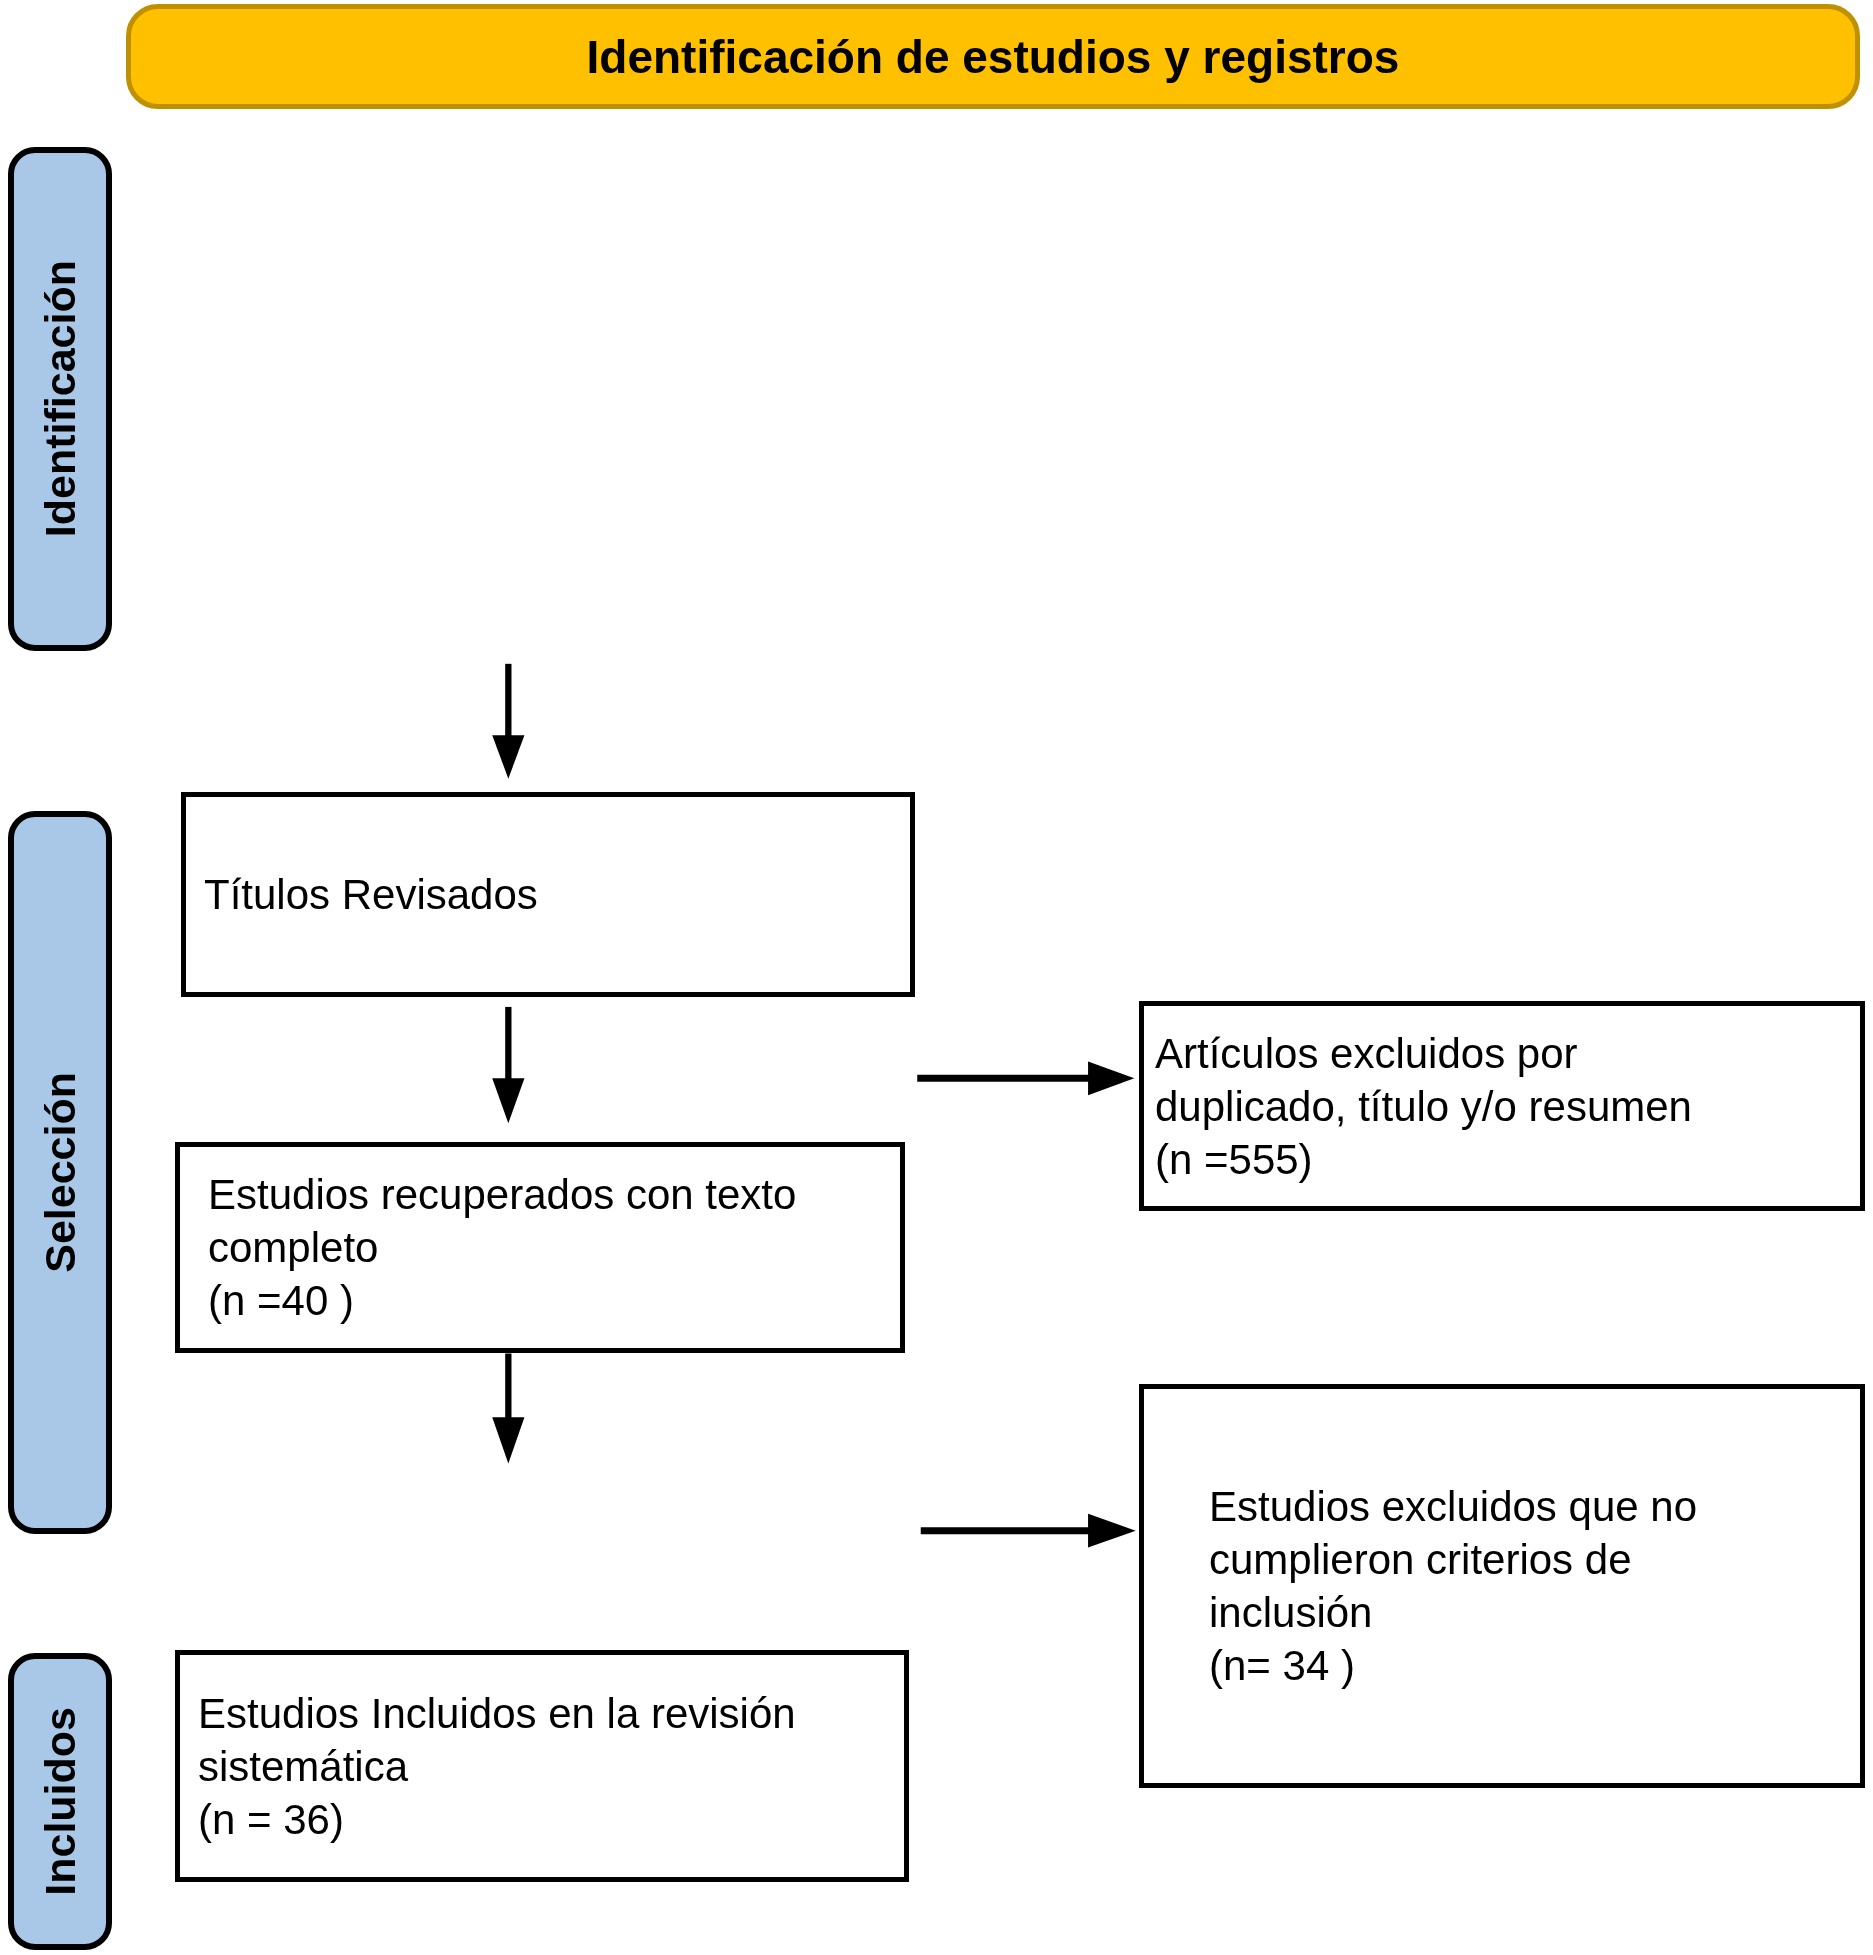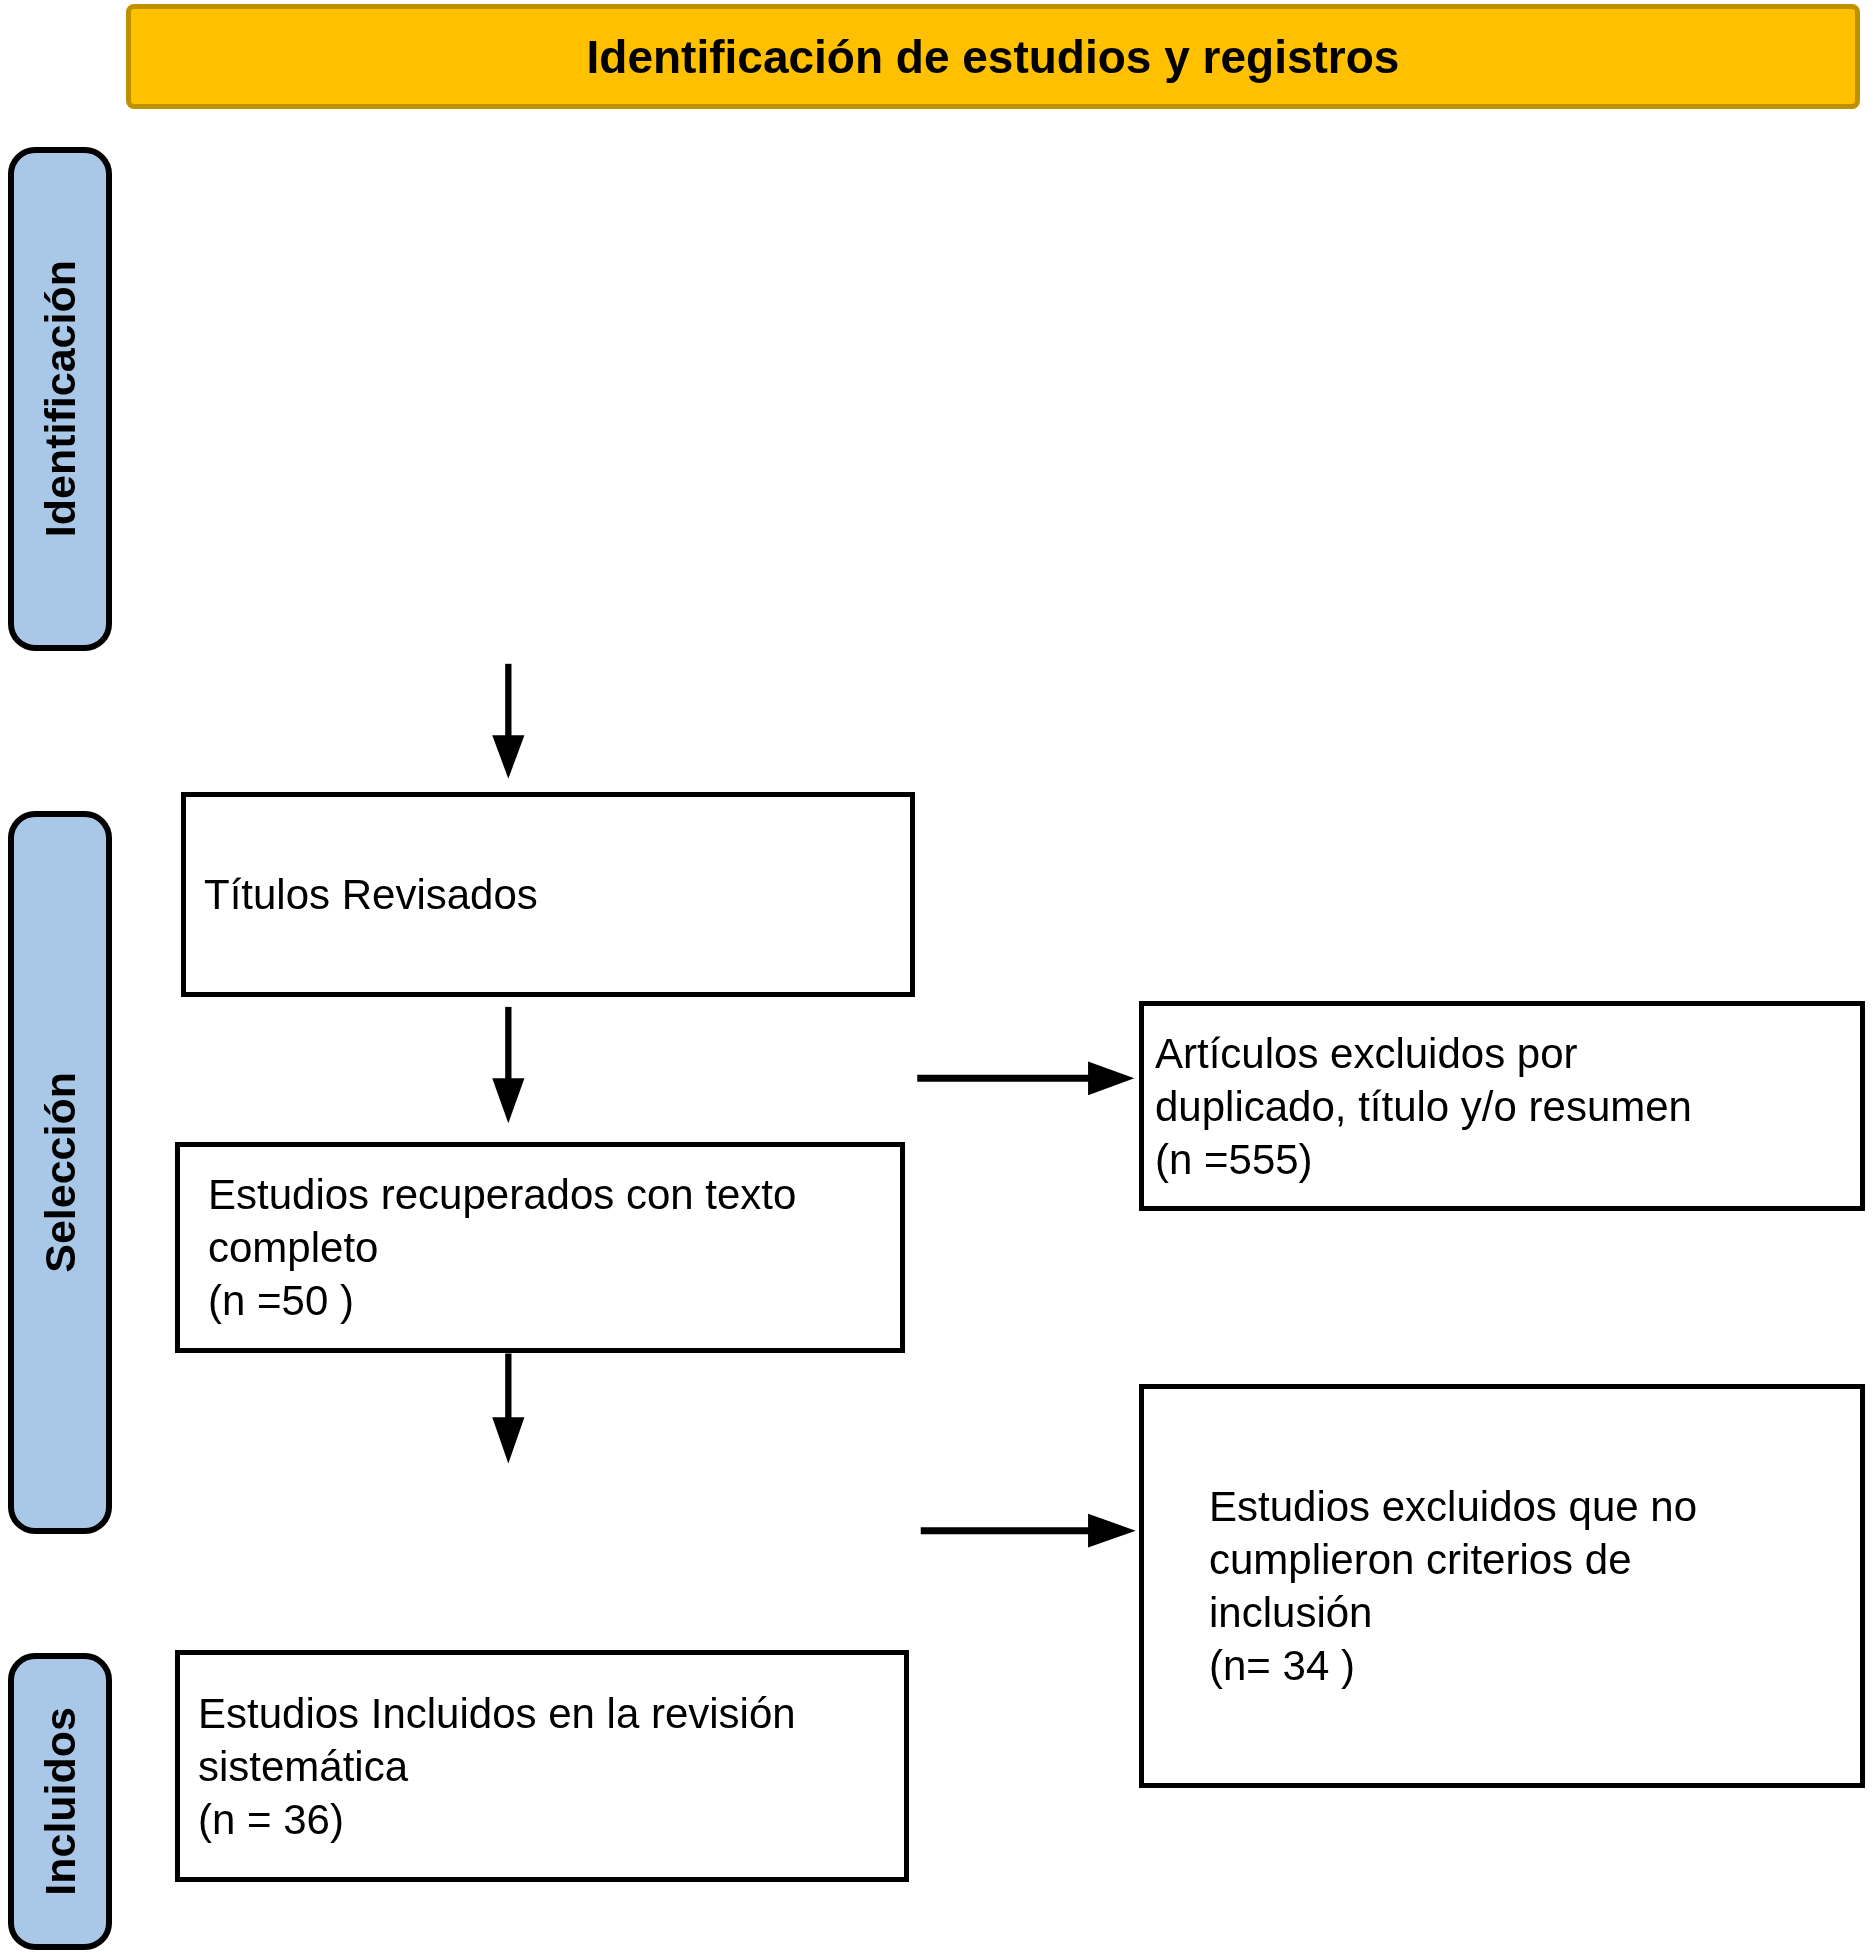--- a/index.html
+++ b/index.html
@@ -12,21 +12,21 @@
     color: #000000;
     overflow: hidden;
   }
   .banner {
     position: absolute;
     left: 126px; top: 4.2px;
     width: 1734px; height: 105px;
     box-sizing: border-box;
     background: #FFC000;
     border: 5.6px solid #BF9000;
-    border-radius: 8px;
+    border-radius: 32px;
     display: flex;
     align-items: center;
     justify-content: center;
   }
   .banner-title {
     font-size: 46px;
     font-weight: bold;
     letter-spacing: 0px;
   }
   .stage {
@@ -88,21 +88,21 @@
   </div>
 
 
   <div class="box" style="left:181px; top:792px; width:734px; height:205px; padding-left:18px;gap:32px;">
     <div class="line">Títulos Revisados</div>
   </div>
 
   <div class="box" style="left:175px; top:1142px; width:730px; height:211px; padding-left:28px;">
     <div class="line">Estudios recuperados con texto</div>
     <div class="line">completo</div>
-    <div class="line">(n =50 )</div>
+    <div class="line">(n =40 )</div>
   </div>
 
   <div class="box" style="left:175px; top:1650px; width:734px; height:232px; padding-left:18px;">
     <div class="line">Estudios Incluidos en la revisión</div>
     <div class="line">sistemática</div>
     <div class="line">(n = 36)</div>
   </div>
 
   <div class="box" style="left:1139px; top:1001px; width:726px; height:210px; padding-left:11px;">
     <div class="line">Artículos excluidos por</div>

